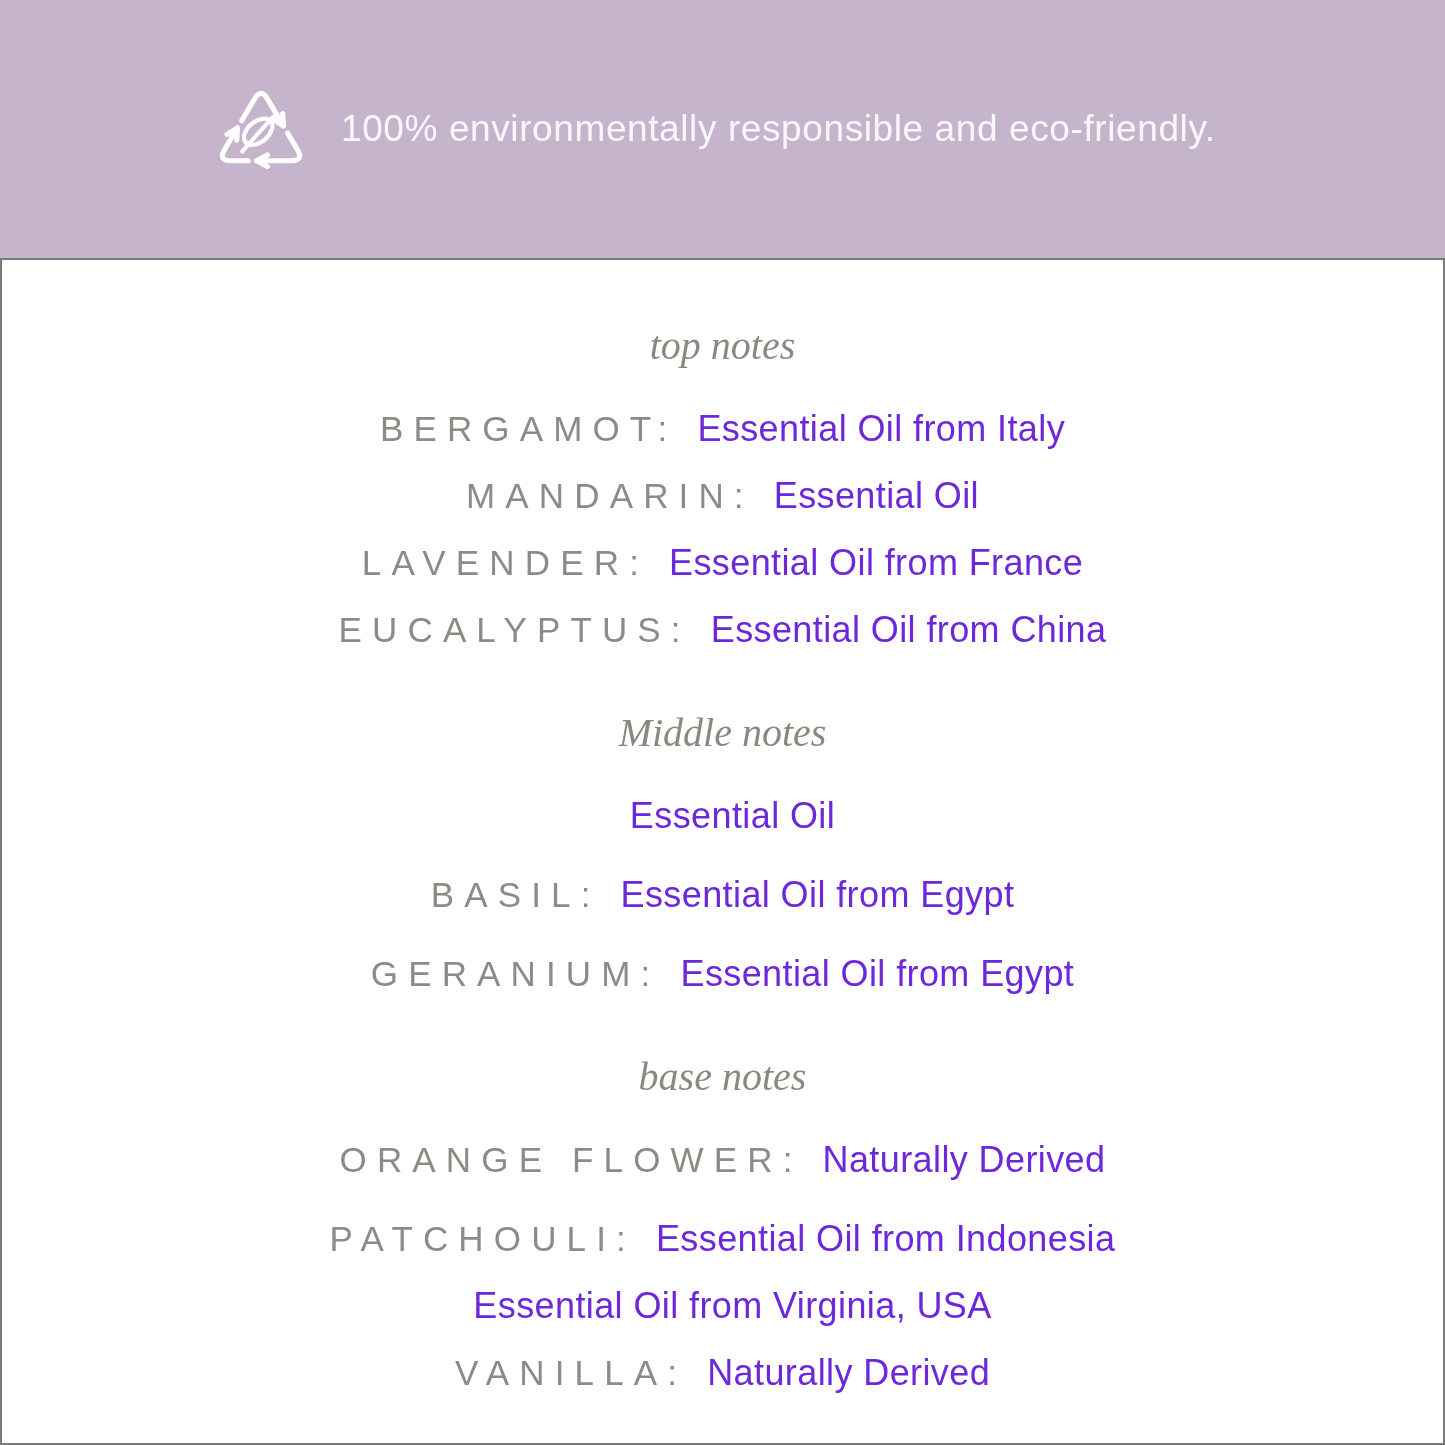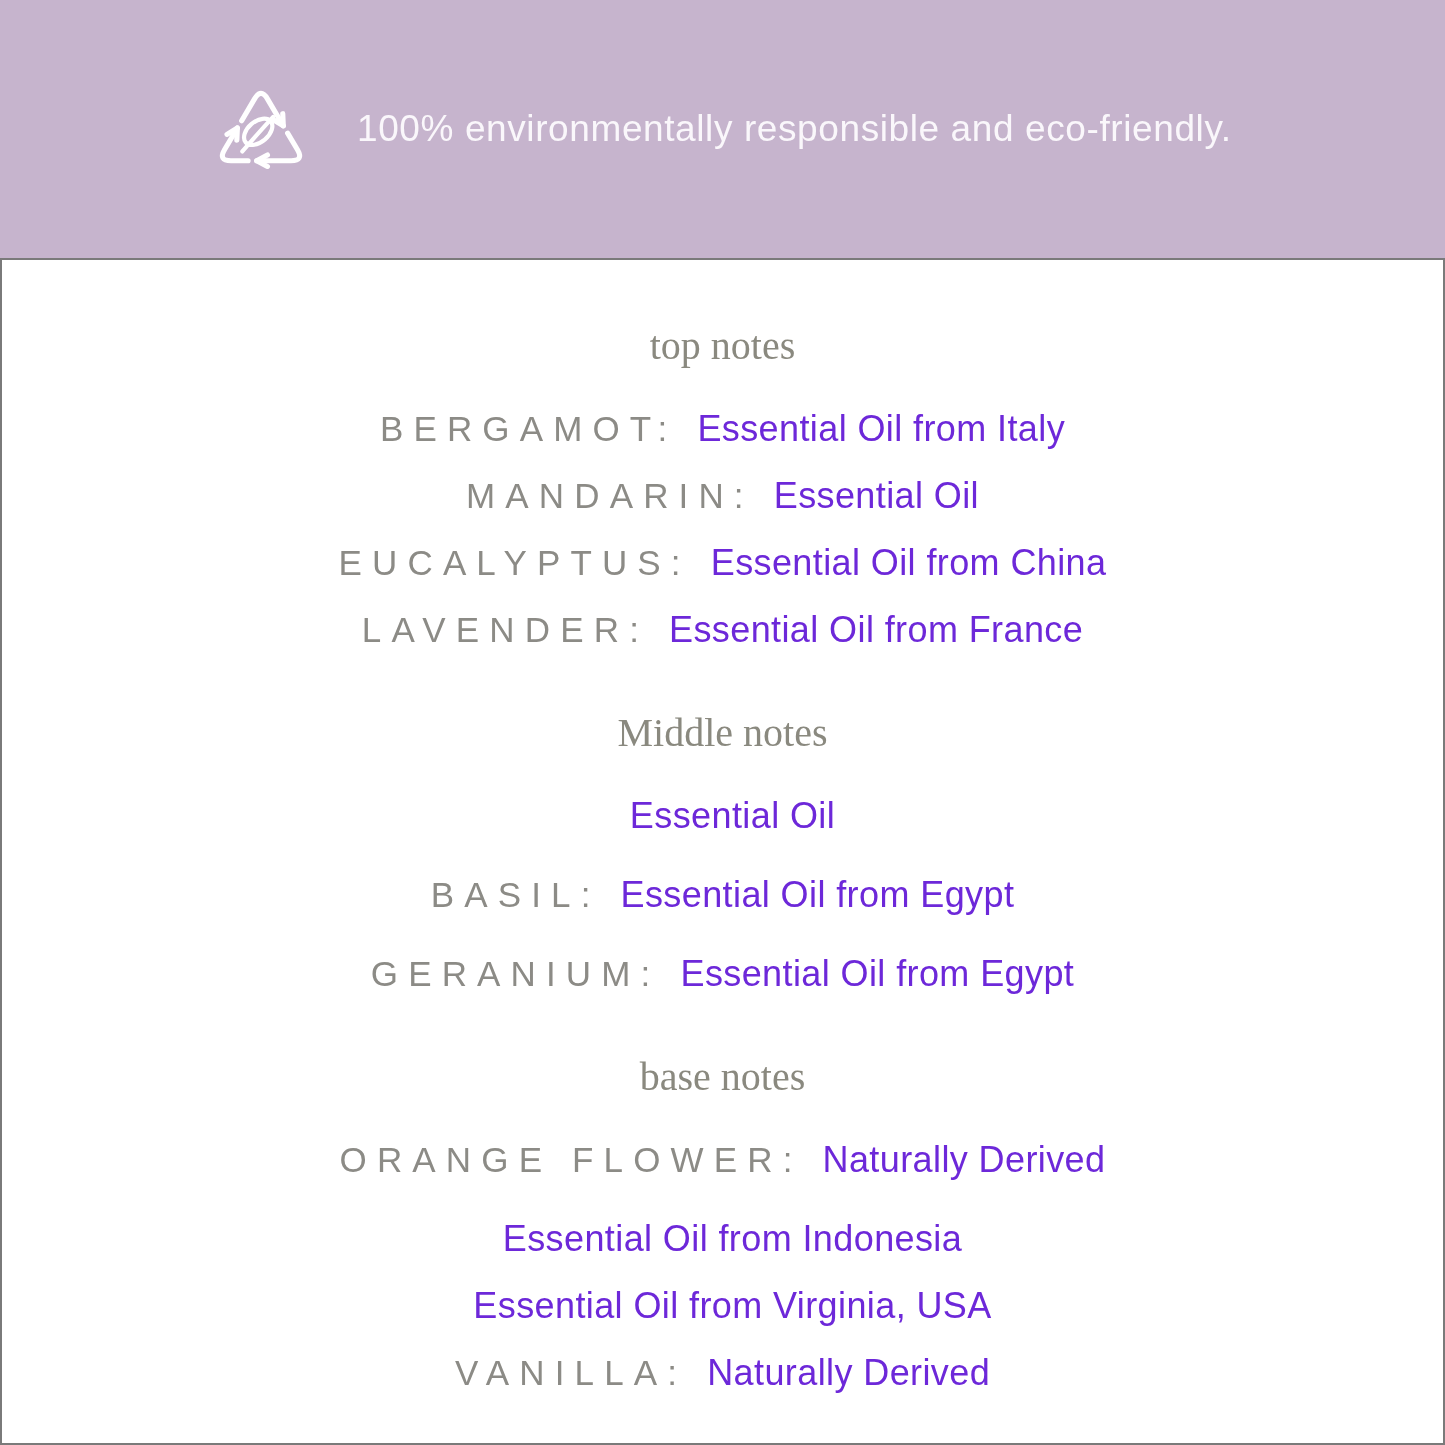--- a/index.html
+++ b/index.html
@@ -11,21 +11,20 @@
     position: relative;
     overflow: hidden;
   }
   .banner {
     height: 258px;
     background: #C6B4CD;
     display: flex;
     align-items: center;
     padding-left: 205px;
     box-sizing: border-box;
-    gap: 16px;
   }
   .banner-icon {
     width: 112px;
     height: 118px;
     flex: none;
     margin-right: 24px;
     display: block;
   }
   .banner-text {
     color: #FAF7FB;
@@ -41,20 +40,21 @@
     right: 0;
     bottom: 0;
     background: #ffffff;
     border: 2px solid #7A7A7A;
     box-sizing: border-box;
     text-align: center;
     padding-top: 16px;
   }
   .section-heading {
     font-family: "Liberation Serif", serif;
+    font-style: italic;
     font-weight: 400;
     font-size: 40px;
     color: #8A897F;
     height: 67px;
     line-height: 67px;
     margin: 36px 0 16px 0;
   }
   .note-line {
     height: 67px;
     display: flex;
@@ -105,26 +105,26 @@
       <div class="section-heading">top notes</div>
       <p class="note-line" style="margin:0">
         <span class="note-name">BERGAMOT:</span>
         <span class="note-desc">Essential Oil from Italy</span>
       </p>
       <p class="note-line" style="margin:0">
         <span class="note-name">MANDARIN:</span>
         <span class="note-desc">Essential Oil</span>
       </p>
       <p class="note-line" style="margin:0">
+        <span class="note-name">LAVENDER:</span>
+        <span class="note-desc">Essential Oil from France</span>
+      </p>
+      <p class="note-line" style="margin:0">
         <span class="note-name">EUCALYPTUS:</span>
         <span class="note-desc">Essential Oil from China</span>
-      </p>
-      <p class="note-line" style="margin:0">
-        <span class="note-name">LAVENDER:</span>
-        <span class="note-desc">Essential Oil from France</span>
       </p>
     </section>
 
     <section>
       <div class="section-heading">Middle notes</div>
       <p class="note-line" style="margin:0">
         <span class="note-desc">Essential Oil</span>
       </p>
       <p class="note-line" style="margin:12px">
         <span class="note-name">BASIL:</span>
@@ -136,20 +136,21 @@
       </p>
     </section>
 
     <section>
       <div class="section-heading">base notes</div>
       <p class="note-line" style="margin:12px">
         <span class="note-name">ORANGE FLOWER:</span>
         <span class="note-desc">Naturally Derived</span>
       </p>
       <p class="note-line" style="margin:0">
+        <span class="note-name">PATCHOULI:</span>
         <span class="note-desc">Essential Oil from Indonesia</span>
       </p>
       <p class="note-line" style="margin:0">
         <span class="note-desc">Essential Oil from Virginia, USA</span>
       </p>
       <p class="note-line" style="margin:0">
         <span class="note-name">VANILLA:</span>
         <span class="note-desc">Naturally Derived</span>
       </p>
     </section>

